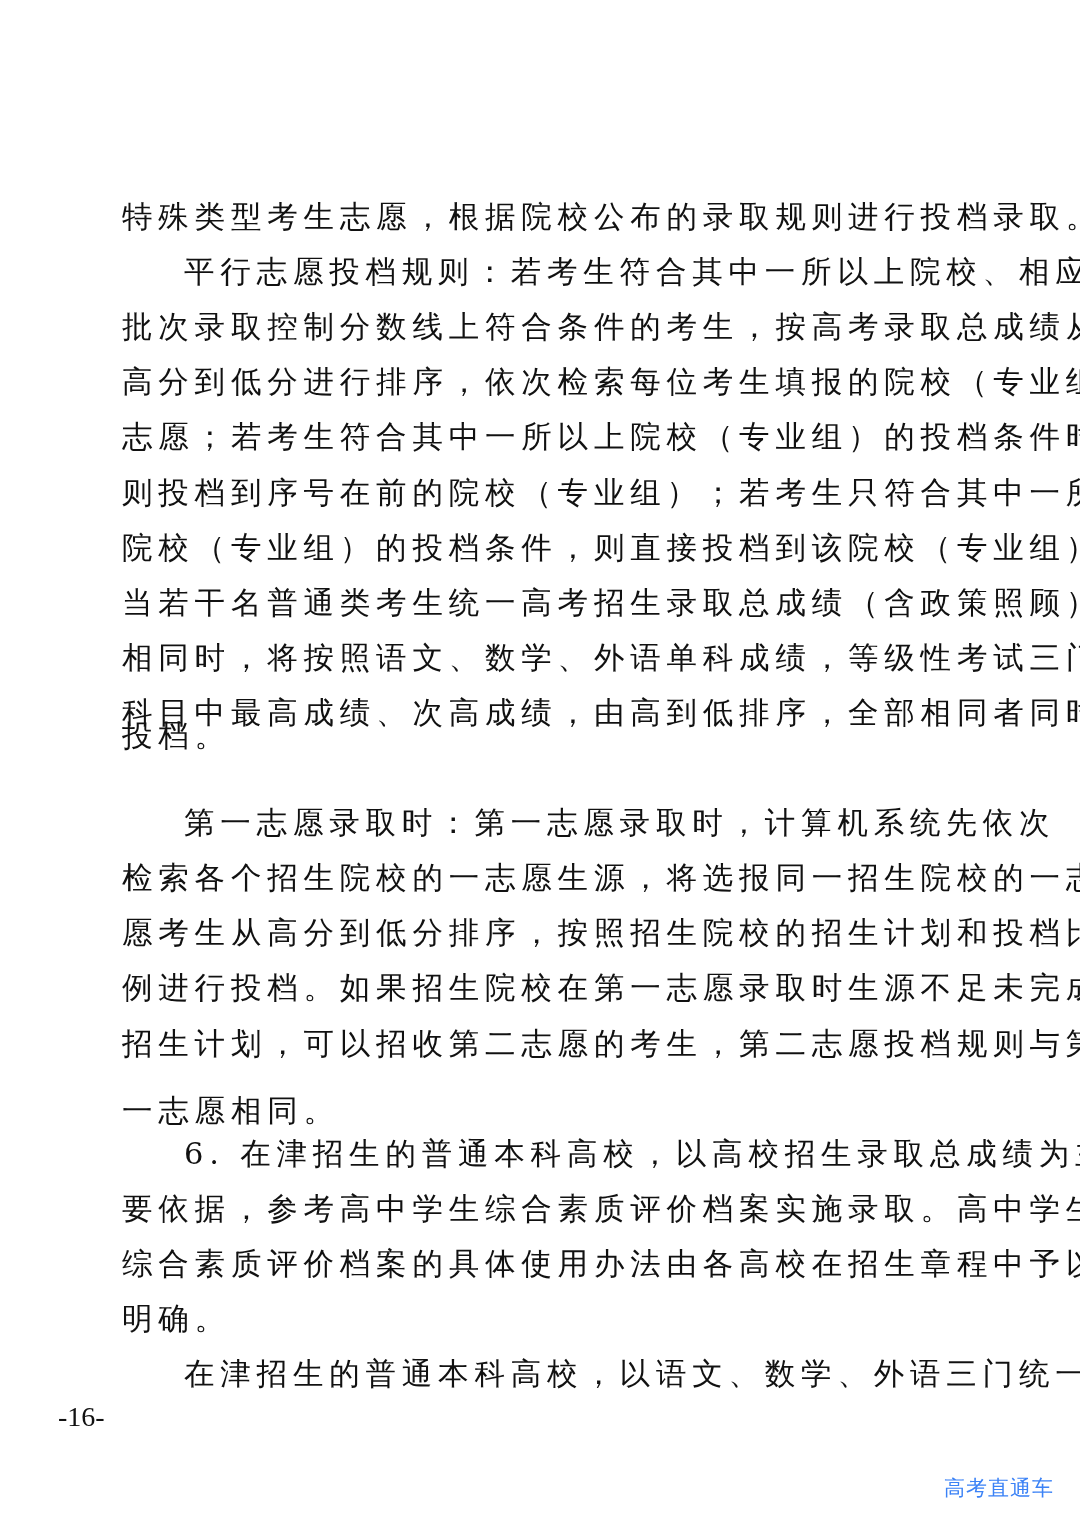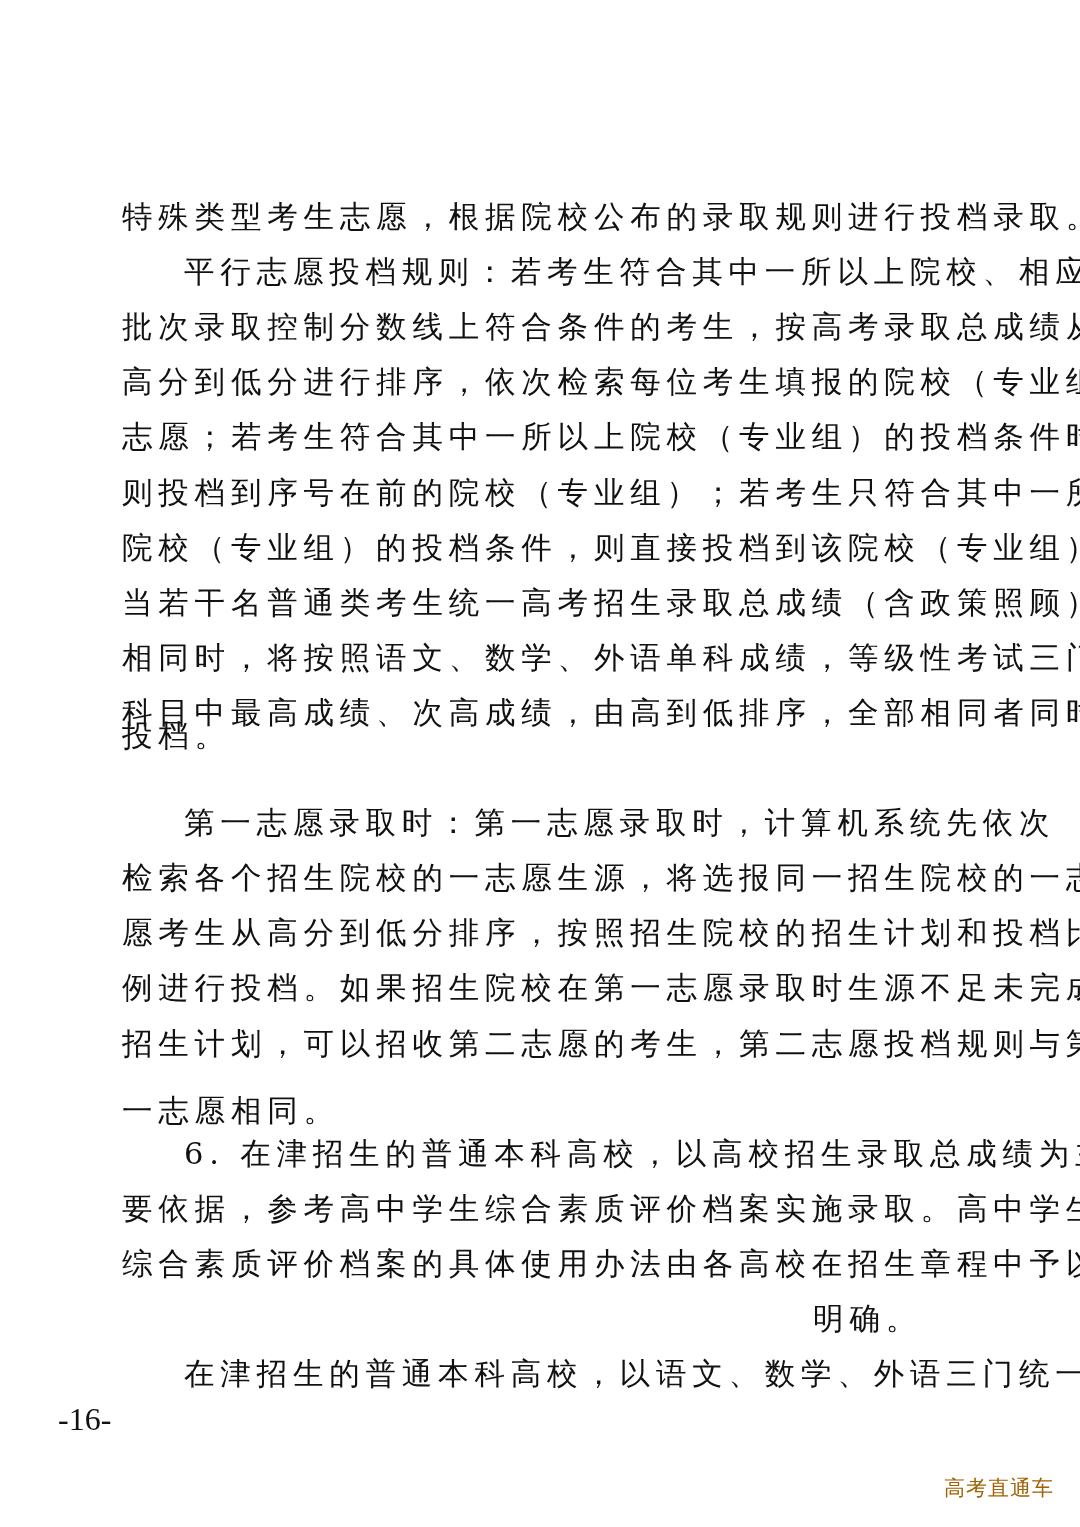--- a/index.html
+++ b/index.html
@@ -13,25 +13,25 @@
     font-family:"DejaVu Serif", "Liberation Serif", serif;
     font-size:30.5px;
     line-height:40px;
     color:#111;
     white-space:nowrap;
     letter-spacing:5.8px;
   }
   .indent { left:184px; }
   .page-number {
     position:absolute; left:58px; top:1401px;
-    font-family:"Liberation Serif", serif; font-size:32px; color:#111;
+    font-family:"Liberation Serif", serif; font-size:28px; color:#111;
   }
   .watermark {
     position:absolute; left:944px; top:1474px;
-    font-family:"DejaVu Sans", sans-serif; font-size:21px; color:#a16207; letter-spacing:1px;
+    font-family:"DejaVu Sans", sans-serif; font-size:21px; color:#3b82f6; letter-spacing:1px;
   }
 </style>
 </head>
 <body>
 
 <div class="page">
   <div id="lines">
       <div class="line" style="top: 197px;">特殊类型考生志愿，根据院校公布的录取规则进行投档录取。</div>
       <div class="line indent" style="top: 252.1px;">平行志愿投档规则：若考生符合其中一所以上院校、相应</div>
       <div class="line" style="top: 307.2px;">批次录取控制分数线上符合条件的考生，按高考录取总成绩从</div>
@@ -45,18 +45,18 @@
       <div class="line" style="top: 716px;">投档。</div>
       <div class="line indent" style="top: 803.1px;">第一志愿录取时：第一志愿录取时，计算机系统先依次</div>
       <div class="line" style="top: 858.2px;">检索各个招生院校的一志愿生源，将选报同一招生院校的一志</div>
       <div class="line" style="top: 913.3px;">愿考生从高分到低分排序，按照招生院校的招生计划和投档比</div>
       <div class="line" style="top: 968.4px;">例进行投档。如果招生院校在第一志愿录取时生源不足未完成</div>
       <div class="line" style="top: 1023.5px;">招生计划，可以招收第二志愿的考生，第二志愿投档规则与第</div>
       <div class="line" style="top: 1078.6px; margin-top: 12px;">一志愿相同。</div>
       <div class="line indent" style="top: 1133.7px;">6. 在津招生的普通本科高校，以高校招生录取总成绩为主</div>
       <div class="line" style="top: 1188.8px;">要依据，参考高中学生综合素质评价档案实施录取。高中学生</div>
       <div class="line" style="top: 1243.9px;">综合素质评价档案的具体使用办法由各高校在招生章程中予以</div>
-      <div class="line" style="top: 1299px; text-align: right;">明确。</div>
+      <div class="line" style="top: 1299px;">明确。</div>
       <div class="line indent" style="top: 1354.1px;">在津招生的普通本科高校，以语文、数学、外语三门统一</div>
     </div>
   <div class="page-number">-16-</div>
   <div class="watermark">高考直通车</div>
 </div>
 
 </body></html>

